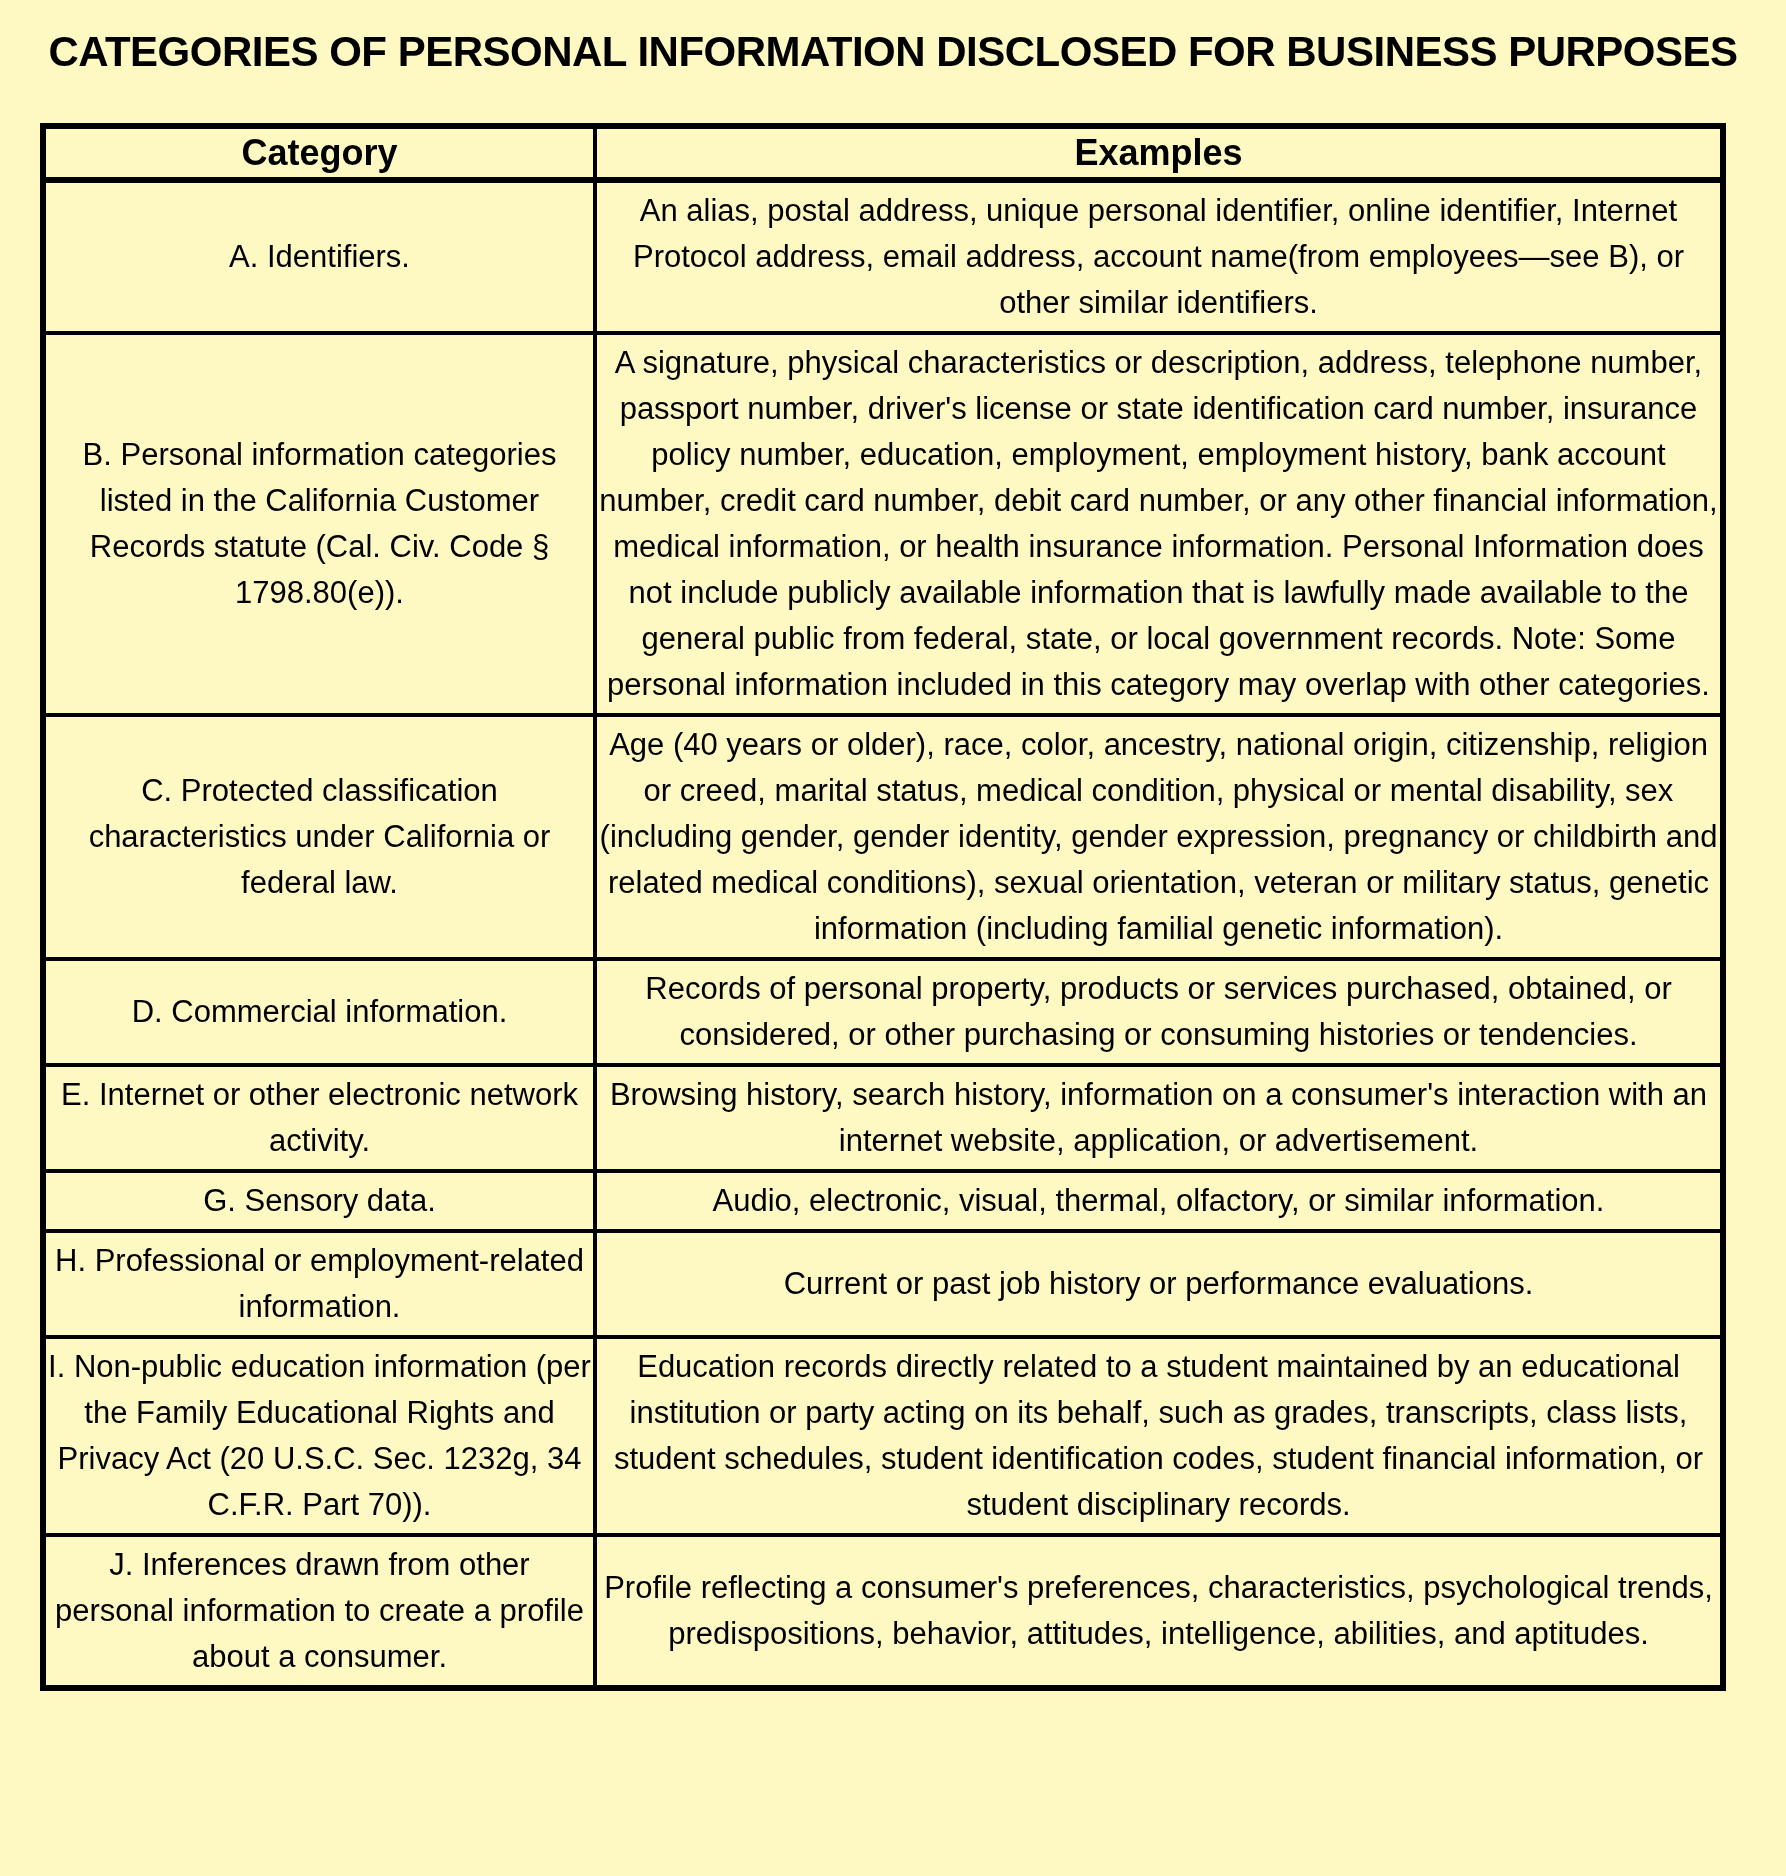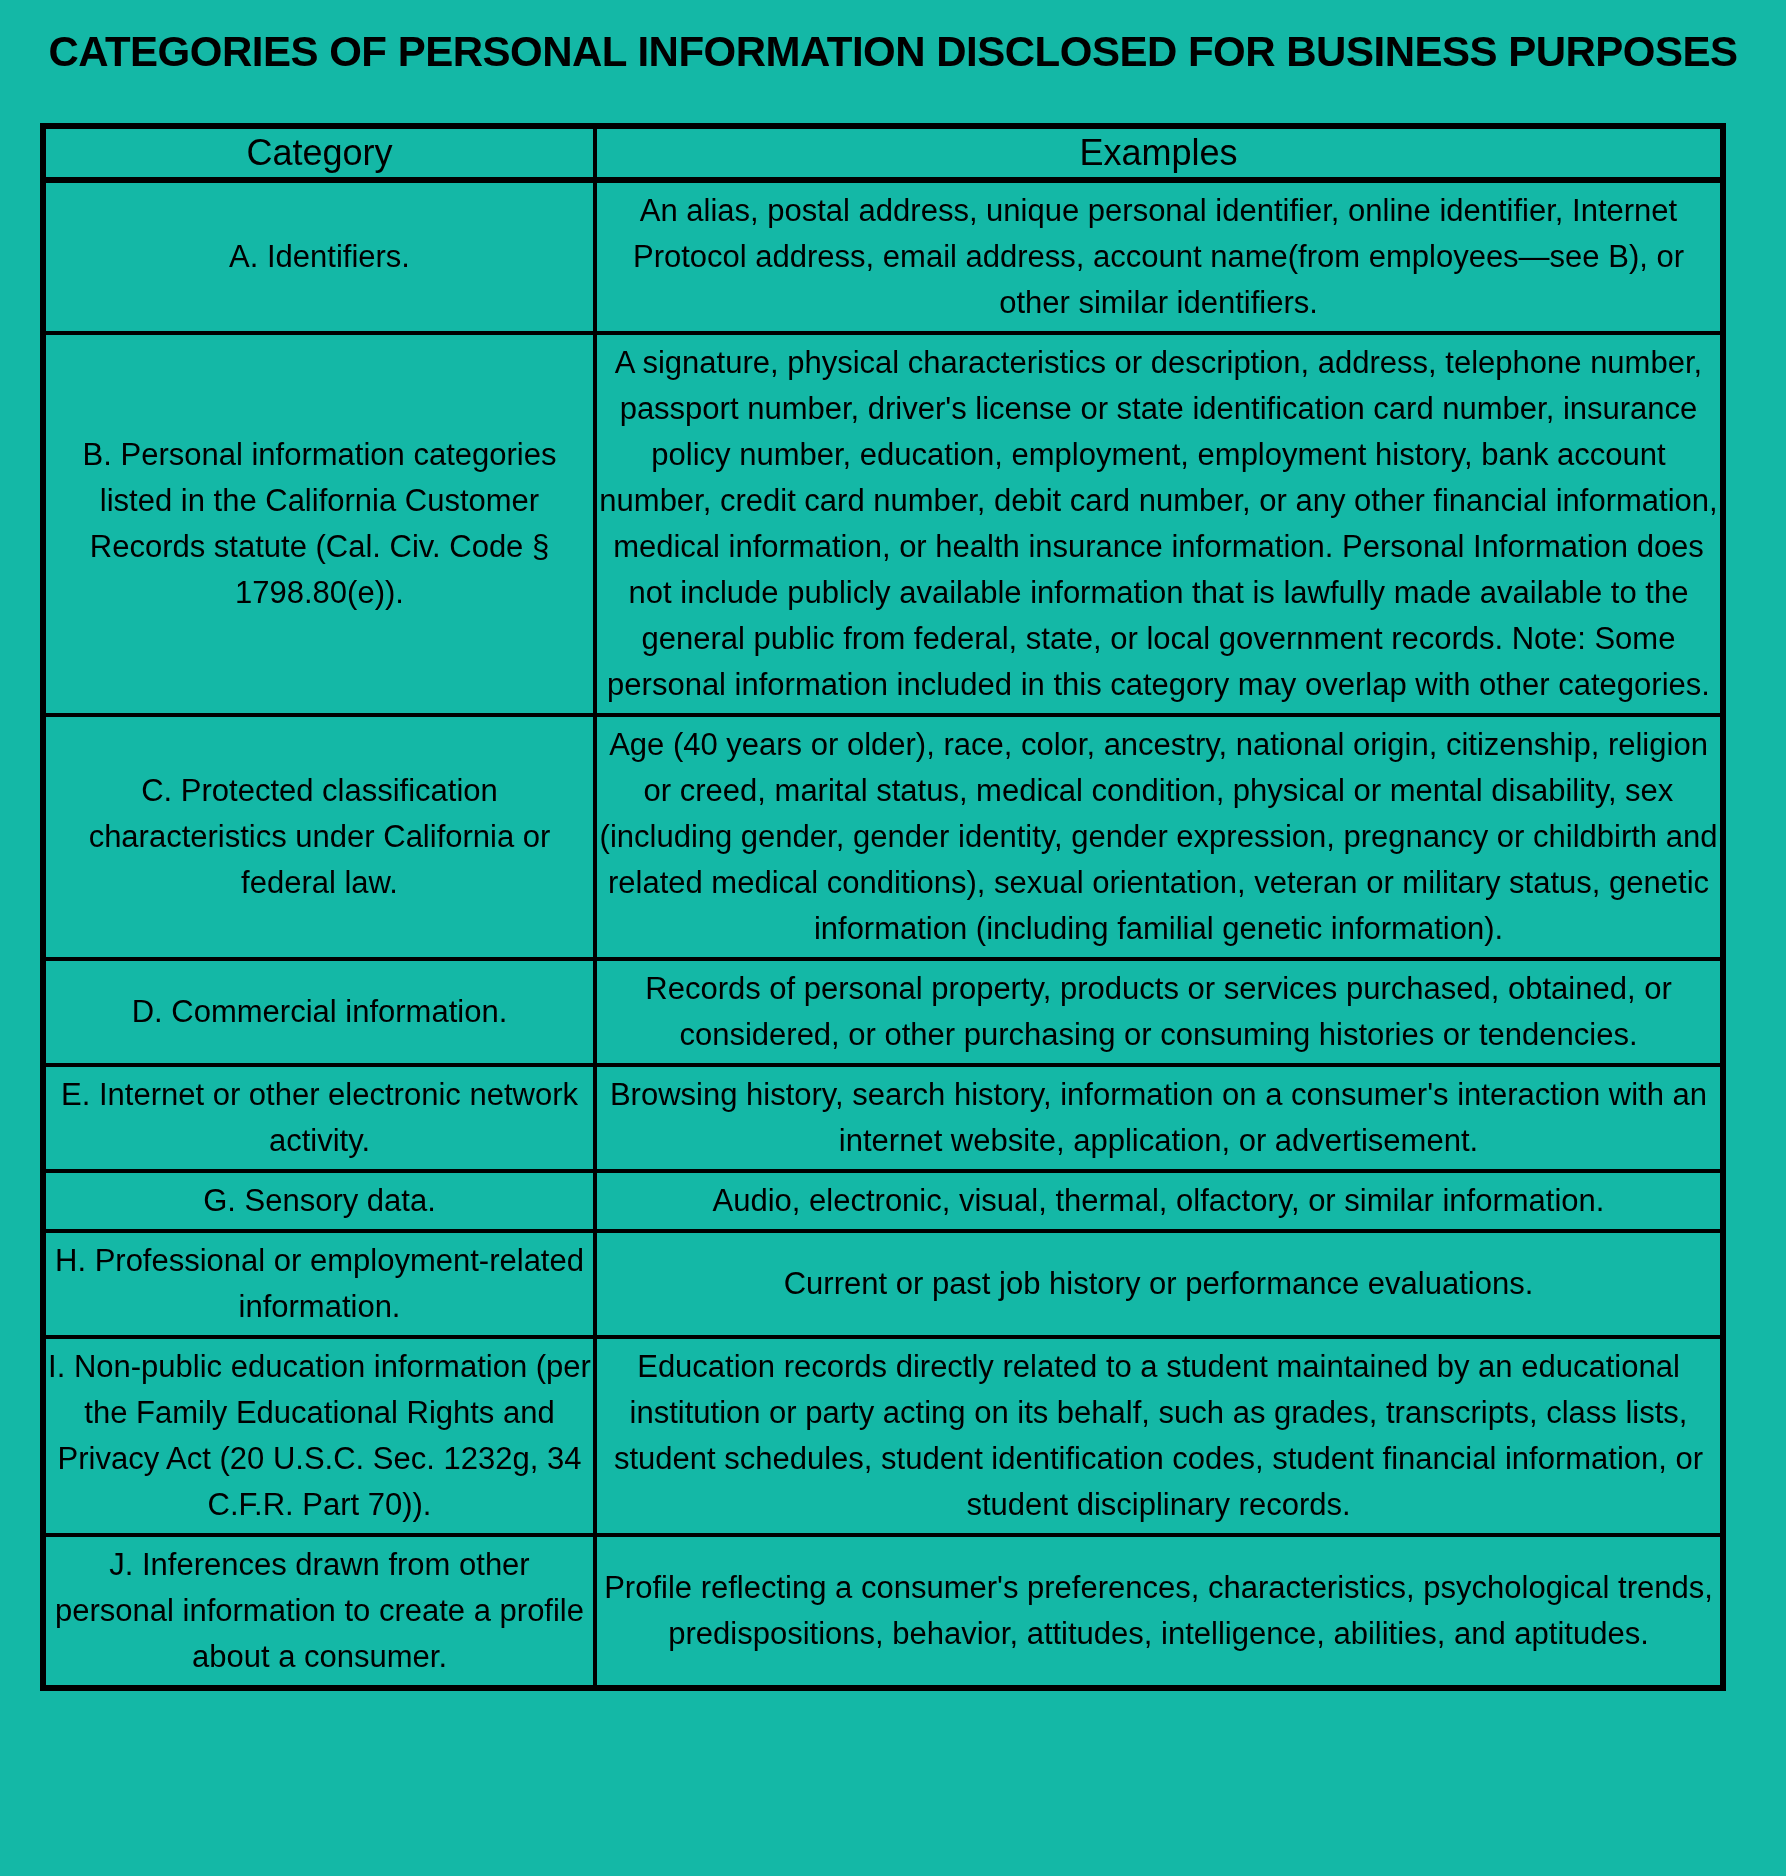--- a/index.html
+++ b/index.html
@@ -5,21 +5,21 @@
   html, body {
     margin: 0;
     padding: 0;
     background: #ffffff;
     color: #000000;
     font-family: "Liberation Sans", sans-serif;
   }
   .page {
     width: 1786px;
     height: 1876px;
-    background: #14b8a6;
+    background: #fef9c3;
     overflow: hidden;
   }
   .doc-title {
     margin: 28px 30px 0 30px;
     font-size: 42px;
     line-height: 48px;
     font-weight: bold;
     text-align: center;
     letter-spacing: -0.5px;
   }
@@ -36,21 +36,21 @@
     border: 4px solid #000000;
     text-align: center;
     vertical-align: middle;
     padding: 5px 2px;
     font-size: 31px;
     line-height: 46px;
     word-wrap: break-word;
   }
   thead th {
     font-size: 36px;
-    font-weight: normal;
+    font-weight: bold;
     line-height: 42px;
     padding: 3px 2px;
     border-bottom: 6px solid #000000;
   }
 </style>
 </head>
 <body>
 
 <div class="page">
   <div class="doc-title">CATEGORIES OF PERSONAL INFORMATION DISCLOSED FOR BUSINESS PURPOSES</div>

